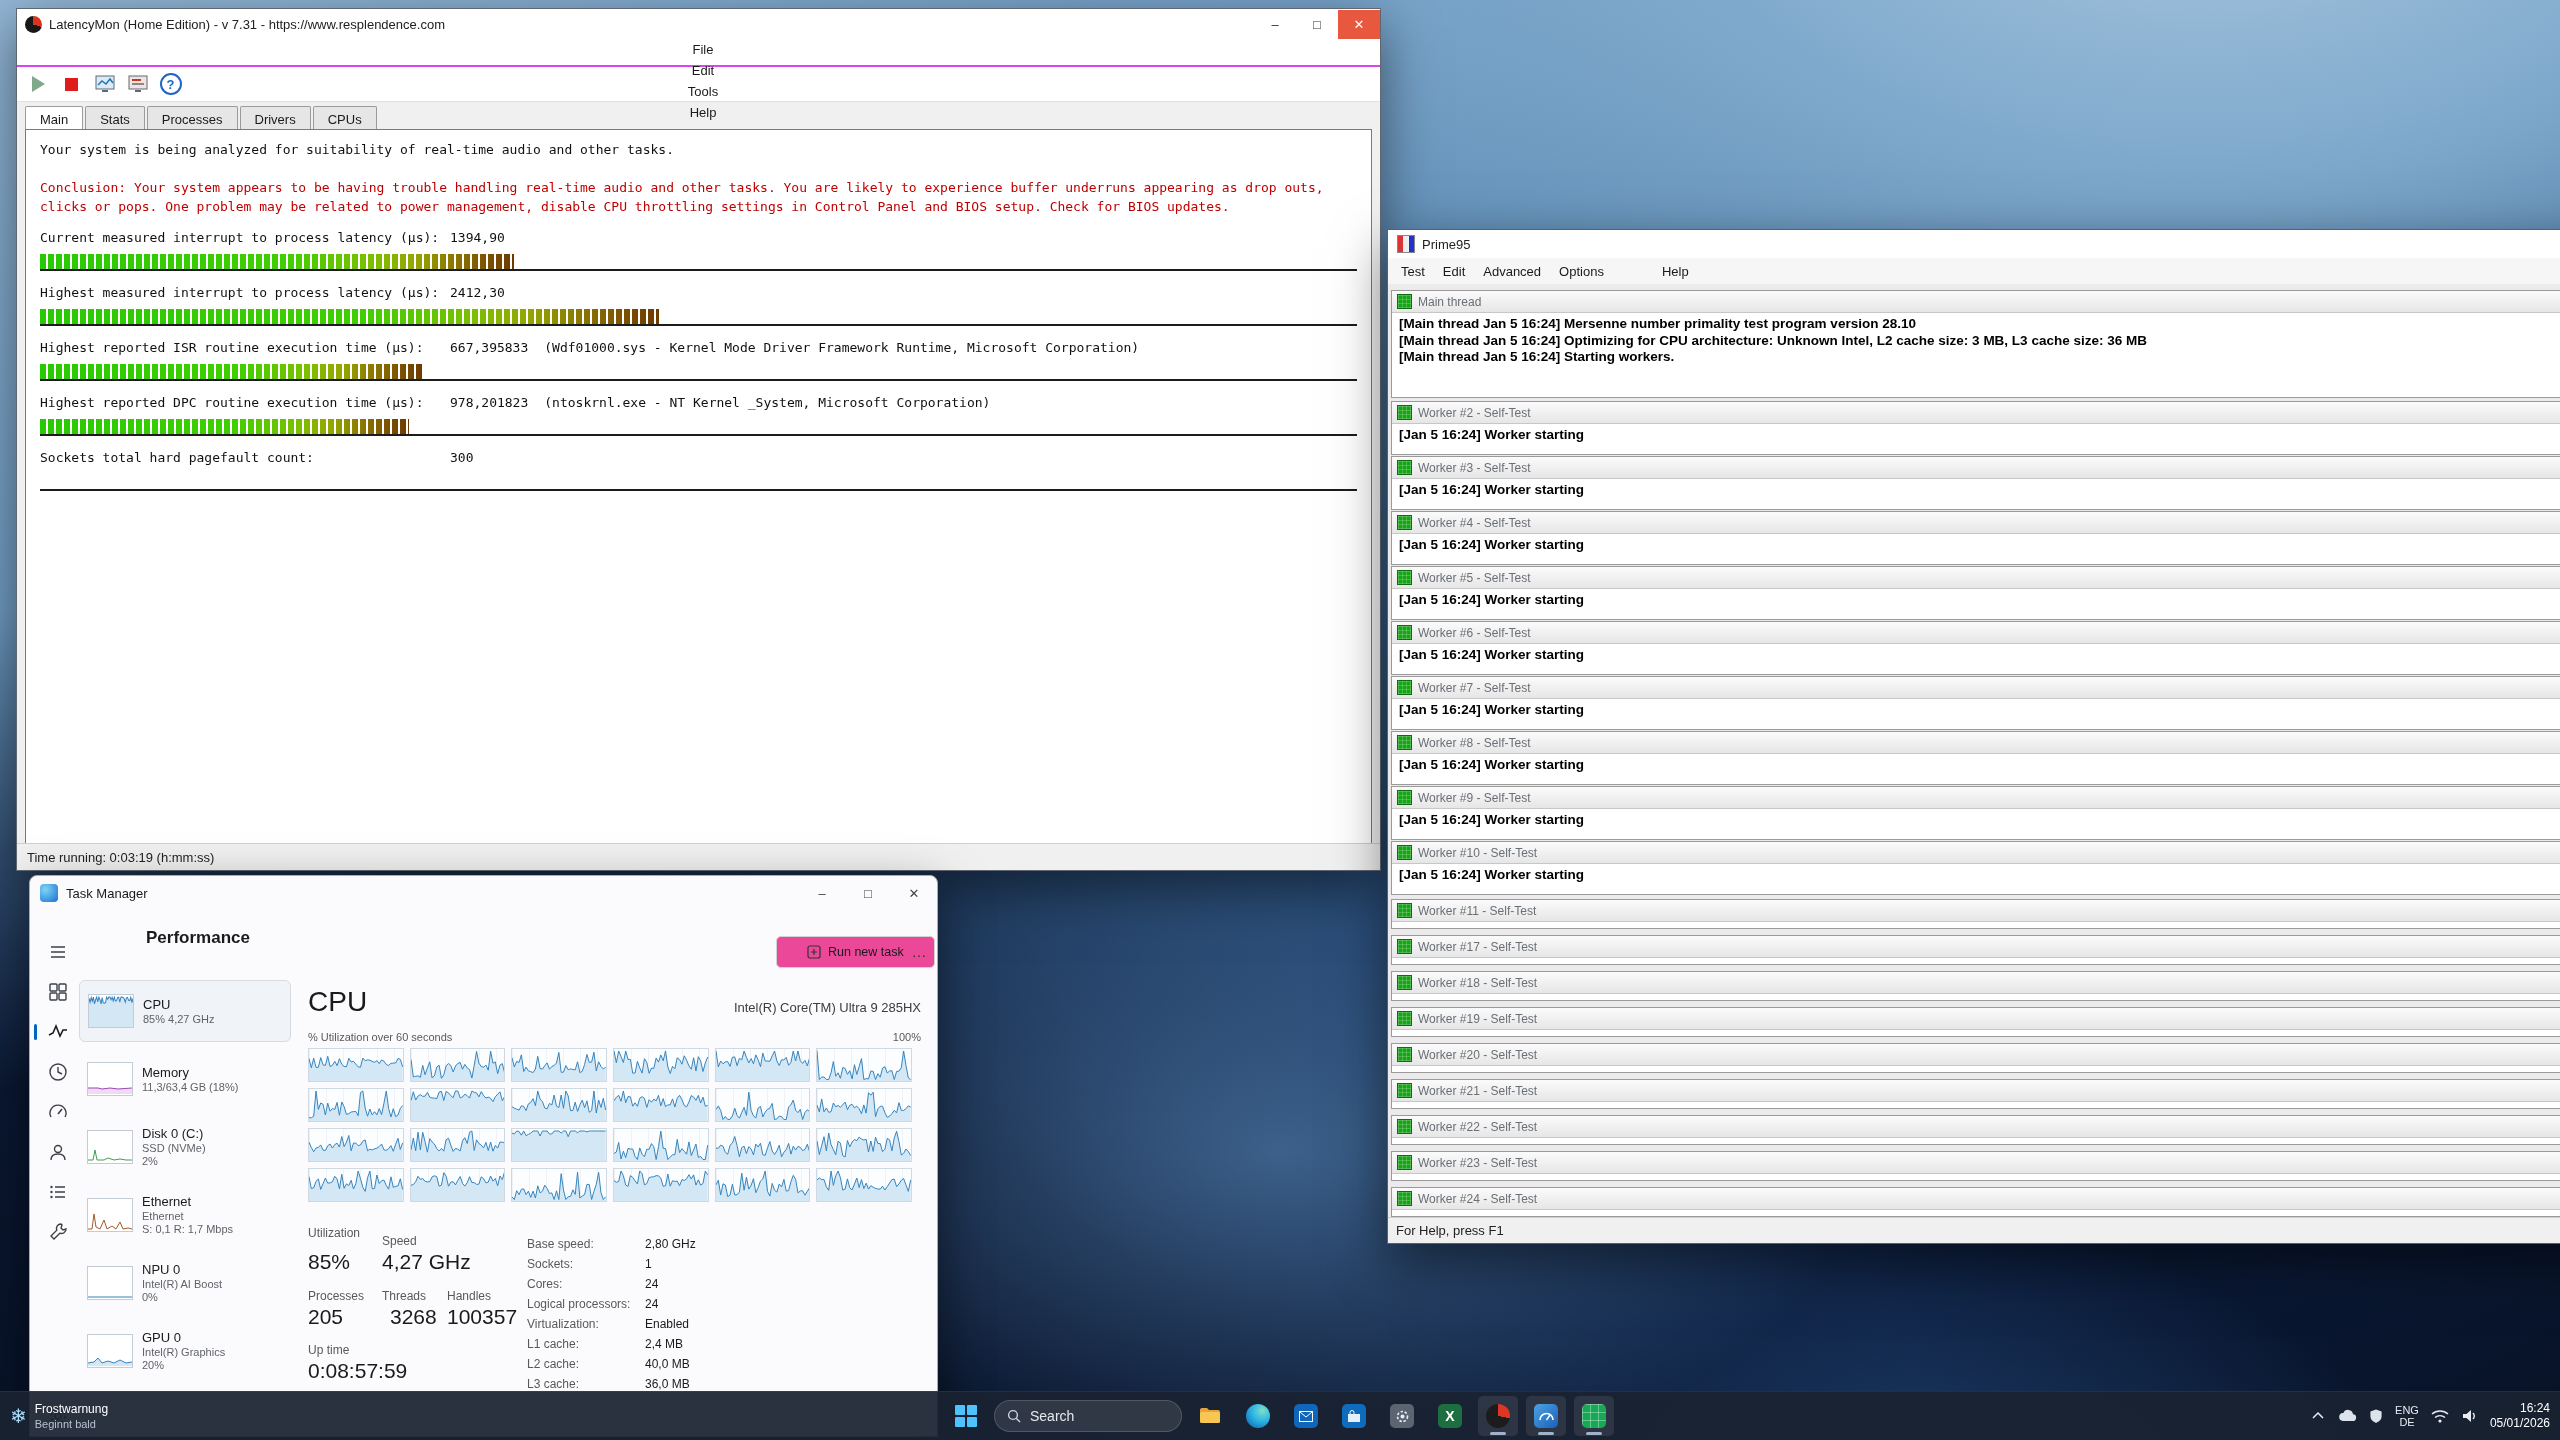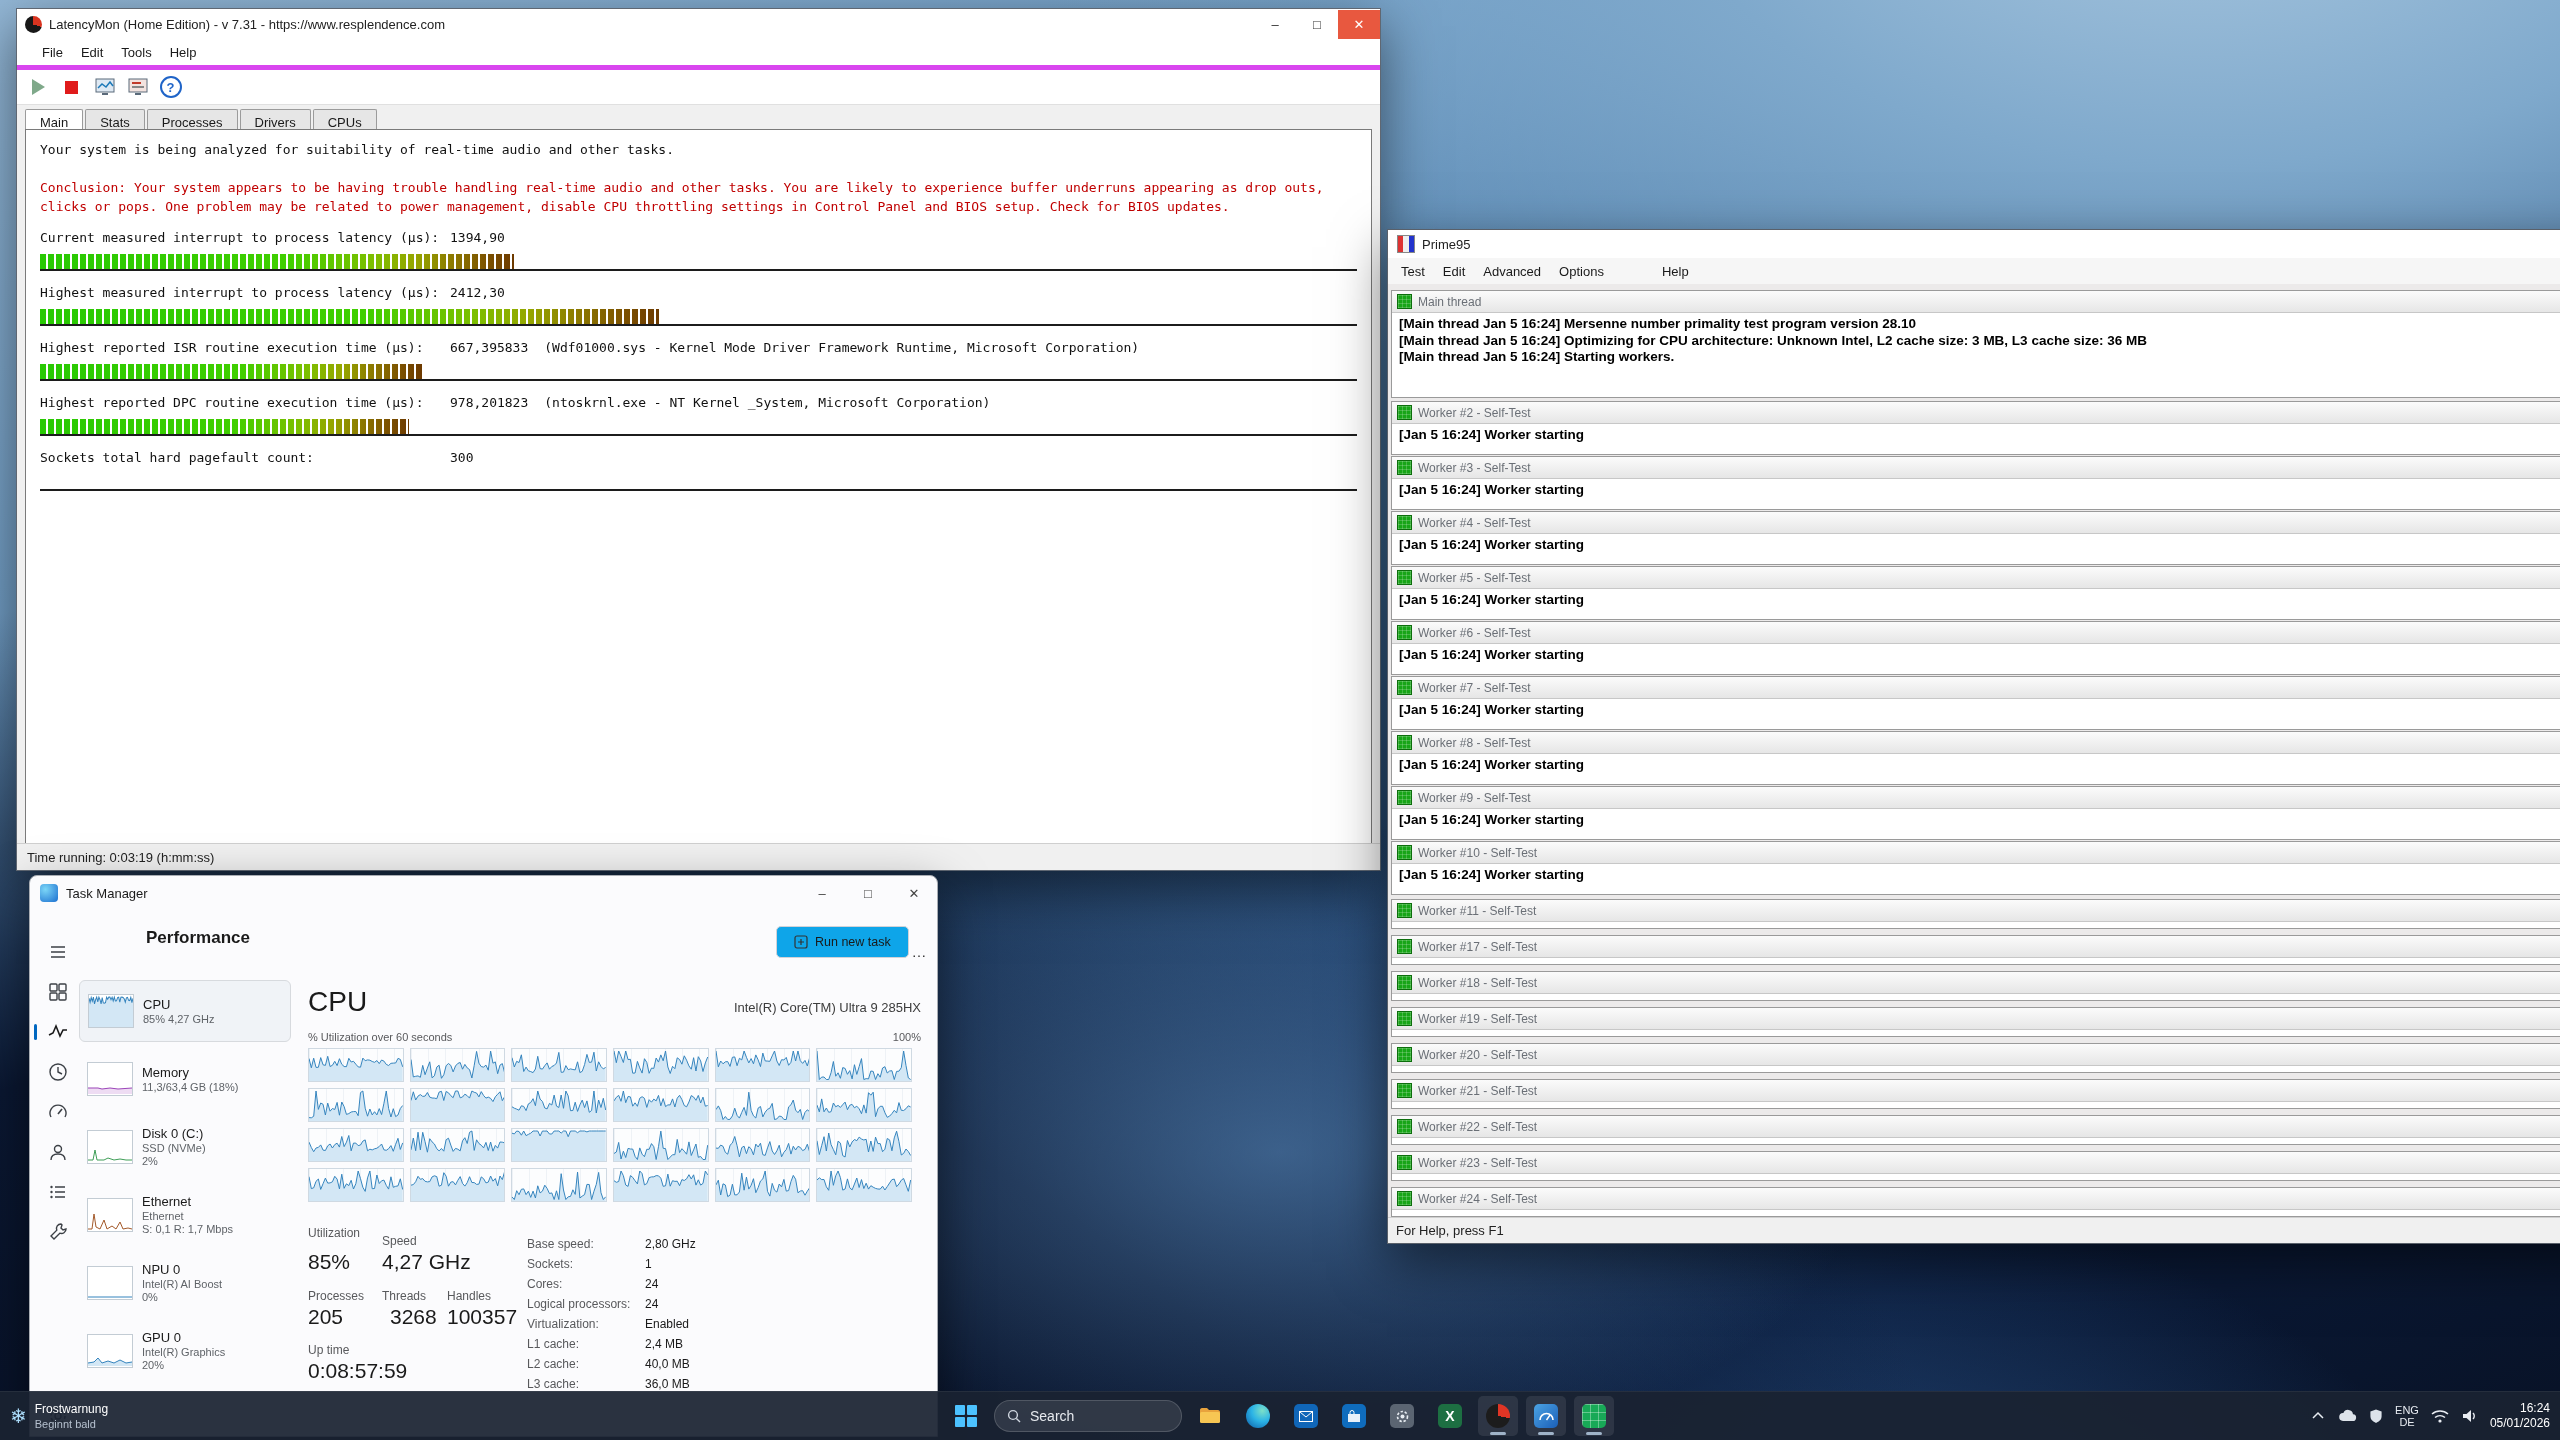--- a/index.html
+++ b/index.html
@@ -16,21 +16,21 @@
 
   .window{position:absolute;box-shadow:0 18px 50px rgba(0,0,0,.5);}
 
   
   .lm{left:16px;top:8px;width:1363px;height:861px;background:#f0f0f0;border:1px solid #5f6772;z-index:10;}
   .lm-titlebar{height:30px;background:#fff;display:flex;align-items:center;padding:0 0 0 8px;}
   .lm-appicon{width:17px;height:17px;border-radius:50%;background:conic-gradient(#d93420 0 30%,#181818 30% 100%);margin-right:7px;flex:none;}
   .lm-title{font-size:13px;color:#222;flex:1;white-space:nowrap;overflow:hidden;}
   .capbtn{width:42px;height:29px;display:flex;align-items:center;justify-content:center;font-size:13px;color:#333;}
   .capbtn.close{background:#e8583f;color:#fff;}
-  .lm-menubar{height:26px;background:#fff;display:flex;align-items:center;padding-left:16px;border-bottom:5px solid #d946ef;}
+  .lm-menubar{height:26px;background:#fff;display:flex;align-items:center;padding-left:9px;border-bottom:2px solid #d946ef;flex-direction:column;}
   .menu-item{font-size:13px;color:#1a1a1a;padding:3px 9px;}
   .lm-toolbar{height:34px;background:#fff;display:flex;align-items:center;gap:6px;padding-left:8px;border-bottom:1px solid #e0e0e0;}
   .lm-tool{width:27px;height:26px;display:flex;align-items:center;justify-content:center;}
   .play-glyph{width:0;height:0;border-left:13px solid #7fa98a;border-top:8px solid transparent;border-bottom:8px solid transparent;}
   .stop-glyph{width:13px;height:13px;background:#e01b1b;}
   .help-glyph{width:18px;height:18px;border-radius:50%;border:2px solid #1f64c8;color:#1f64c8;font-weight:bold;font-size:13px;display:flex;align-items:center;justify-content:center;}
   .lm-tabs{height:30px;background:#f0f0f0;display:flex;align-items:flex-end;padding-left:8px;}
   .lm-tab{font-size:13px;color:#1a1a1a;padding:5px 14px;border:1px solid #9b9b9b;border-bottom:none;background:#e6e6e6;margin-right:2px;border-radius:2px 2px 0 0;}
   .lm-tab.active{background:#fff;position:relative;top:1px;padding-bottom:6px;}
   .lm-content{position:absolute;top:120px;bottom:26px;left:8px;right:8px;background:#fff;border:1px solid #7a7a7a;
@@ -64,22 +64,22 @@
   .p95-statusbar{position:absolute;left:0;right:0;bottom:0;height:25px;background:#f0f0f0;border-top:1px solid #cfcfcf;
     display:flex;align-items:center;padding-left:8px;font-size:13px;color:#222;}
 
   
   .tm{left:29px;top:875px;width:907px;height:560px;background:#fbfbfd;border:1px solid #a9adb3;border-radius:8px 8px 0 0;z-index:30;}
   .tm-titlebar{height:34px;display:flex;align-items:center;padding-left:10px;}
   .tm-appicon{width:18px;height:18px;border-radius:4px;background:radial-gradient(circle at 30% 30%,#7cd6f7,#1b6fd0);margin-right:8px;flex:none;}
   .tm-title{font-size:13px;color:#1a1a1a;flex:1;}
   .tm-capbtn{width:46px;height:34px;display:flex;align-items:center;justify-content:center;font-size:13px;color:#444;}
   .tm-header-title{position:absolute;left:68px;top:52px;font-size:17px;font-weight:700;color:#1a1a1a;margin-left:48px;}
-  .tm-runtask{position:absolute;left:746px;top:50px;height:30px;padding:0 17px;display:flex;align-items:center;gap:7px;
-    background:#0ea5e9;border:1px solid #d2d2d7;border-radius:5px;font-size:12.5px;color:#1a1a1a;}
+  .tm-runtask{position:absolute;left:746px;top:60px;height:30px;padding:0 30px;display:flex;align-items:center;gap:7px;
+    background:#ec4899;border:1px solid #d2d2d7;border-radius:5px;font-size:12.5px;color:#1a1a1a;}
   .tm-more{position:absolute;left:876px;top:60px;width:26px;height:30px;display:flex;align-items:center;justify-content:center;font-size:15px;color:#333;}
   .tm-rail{position:absolute;left:0;top:56px;bottom:8px;width:56px;display:flex;flex-direction:column;align-items:center;gap:16px;padding-top:8px;}
   .rail-ic{width:24px;height:24px;display:flex;align-items:center;justify-content:center;position:relative;}
   .rail-ic.selected::before{content:"";position:absolute;left:-12px;top:4px;width:3px;height:16px;border-radius:2px;background:#0067c0;}
   .rail-spacer{flex:1;}
   .tm-side-item{position:absolute;left:49px;width:212px;height:62px;border-radius:6px;display:flex;align-items:center;gap:9px;padding:0 8px;box-sizing:border-box;}
   .tm-side-item.selected{background:#f0f3f7;border:1px solid #d7dade;}
   .thumb{width:44px;height:32px;background:#fff;border:1px solid #c3ccd4;flex:none;}
   .thumb svg{display:block;width:100%;height:100%;}
   .side-name{font-size:13px;color:#1b1b1b;line-height:16px;}

